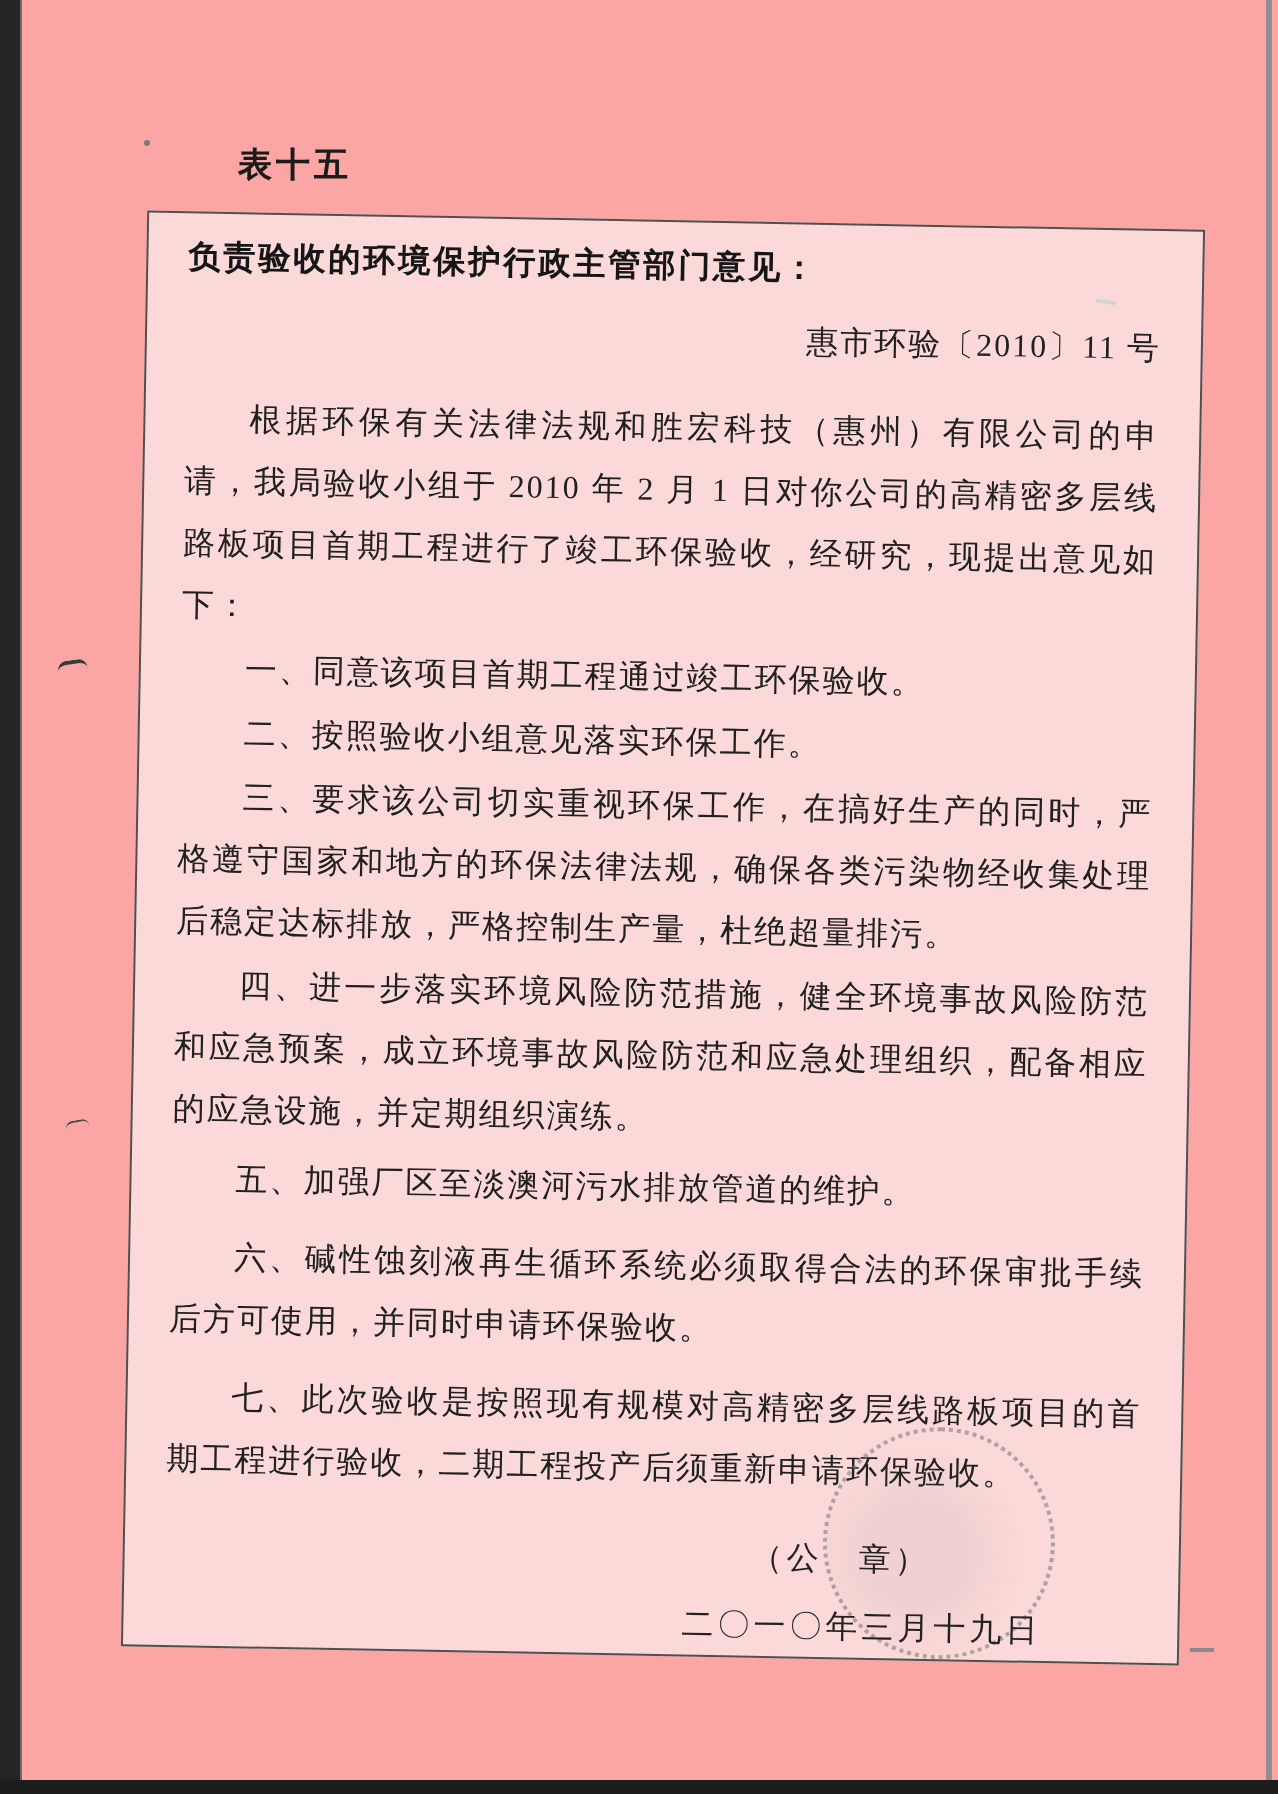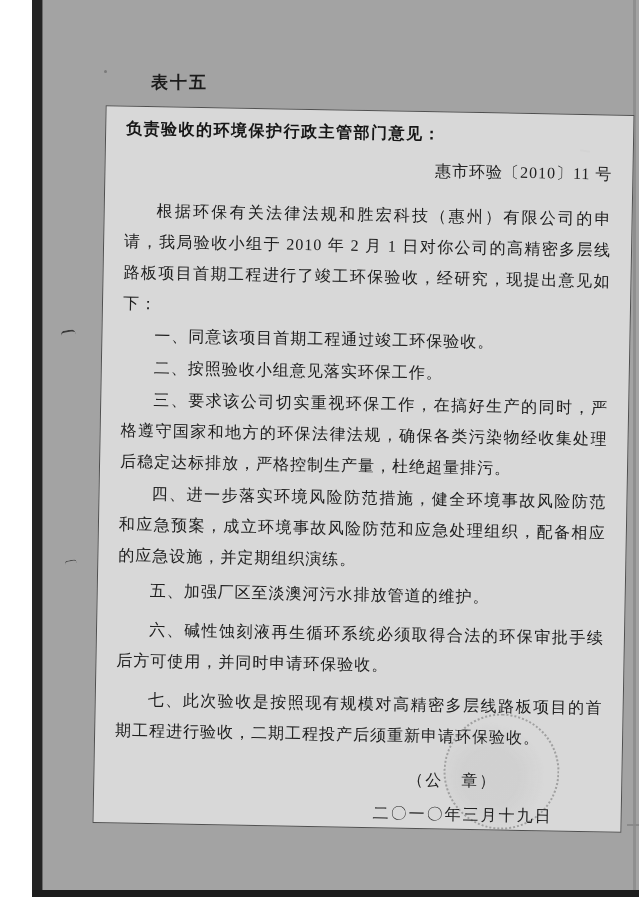--- a/index.html
+++ b/index.html
@@ -2,21 +2,21 @@
 <html><head>
 <meta charset="utf-8">
 <style>
   html,body{margin:0;padding:0;}
   body{
     width:639px;height:897px;overflow:hidden;position:relative;
     background:#ffffff;
     font-family:"Liberation Serif","DejaVu Serif",serif;
   }
   .page{
-    position:absolute;inset:0;background:#a3a3a3;margin-left:32px;
+    position:absolute;inset:0;background:#fca5a5;
   }
   
   .edge-left{
     position:absolute;left:0;top:0;width:10px;height:897px;
     background:#242424;border-right:1px solid #6b6b6b;
   }
   .edge-bottom{
     position:absolute;left:0;bottom:0;width:639px;height:7px;
     background:#1d1d1d;
   }

